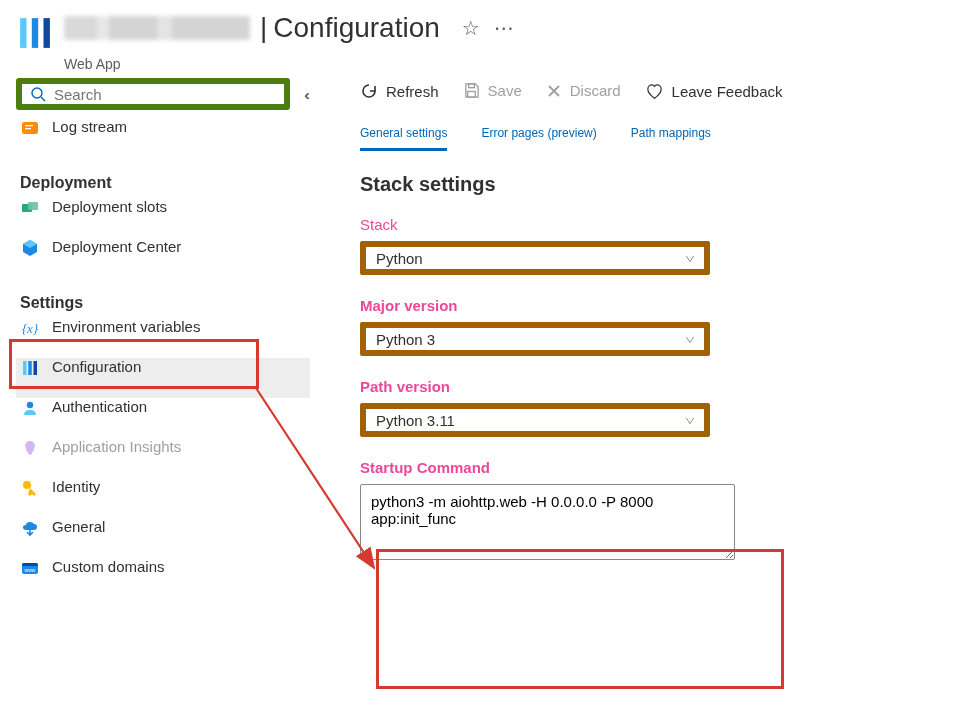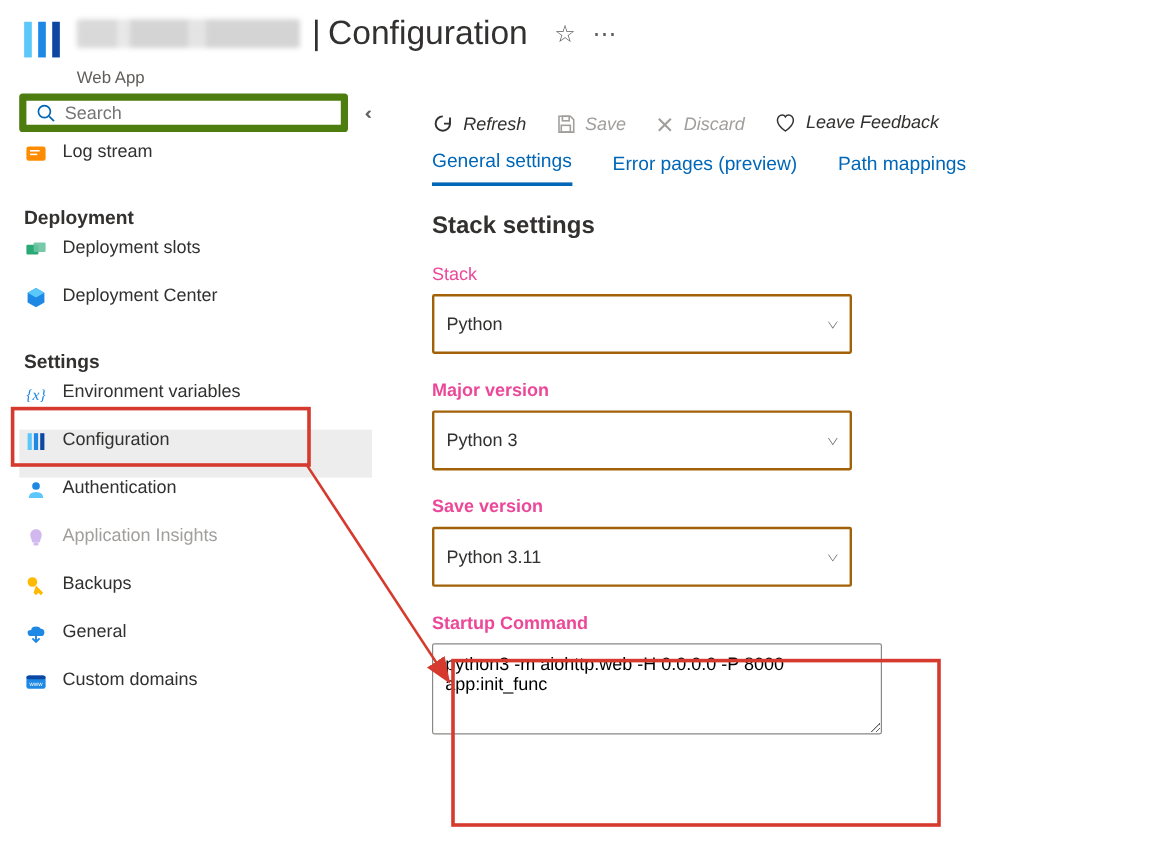--- a/index.html
+++ b/index.html
@@ -138,41 +138,39 @@
     position:relative;
   }
 
   
   .main {
     flex:1 1 auto;
     padding: 10px 18px 0 4px;
     position: relative;
   }
   .toolbar {
-    display:flex; align-items:flex-end;
+    display:flex; align-items:flex-start;
     height: 30px;
     gap: 24px;
     padding-left: 6px;
-    font-style: italic;
   }
   .tool-btn {
     display:flex; align-items:center;
     font-size:15px;
     cursor:pointer;
     gap:8px;
   }
   .tool-btn.disabled { color:#a19f9d; }
   .tool-btn svg { flex:0 0 auto; }
 
   .tabs {
     display:flex; gap:34px;
     margin-top: 14px;
     padding-left: 6px;
-    font-size:16px;
-    align-items:flex-end;
+    font-size:12px;
   }
   .tab { color:#0067b8; cursor:pointer; padding-bottom:8px; }
   .tab.active {
     border-bottom: 3px solid #0067b8;
     font-weight:400;
   }
 
   .content { padding: 14px 6px 0 6px; }
   h2.section {
     font-size:20px; font-weight:700;
@@ -180,22 +178,22 @@
   }
   .field { margin-bottom: 22px; }
   .field-label {
     font-size:15px; font-weight:400;
     margin-bottom: 8px;
     color:#ec4899;
   }
   .field-label.bold { font-weight:600; }
   .select-box {
     display:flex; align-items:center; justify-content:space-between;
-    width: 350px; height:50px;
-    border:2px solid #a16207;
+    width: 350px; height:34px;
+    border:6px solid #a16207;
     border-radius:2px;
     padding:0 10px;
     font-size:15px;
     background:#fff;
     cursor:pointer;
   }
   .select-box .chev {
     width:0;height:0;
     border-left:4px solid transparent;
     border-right:4px solid transparent;
@@ -341,21 +339,21 @@
           <span>Application Insights</span>
         </div>
 
         <div class="nav-item">
           <span class="nav-icon">
             <svg width="18" height="18" viewBox="0 0 18 18">
                 <circle cx="6" cy="6" r="4" fill="#ffb900"></circle>
                 <path d="M9 9 L15 15 L13 17 L11 15 L9 17 L7 15 Z" fill="#ffb900"></path>
               </svg>
           </span>
-          <span>Backups</span>
+          <span>Identity</span>
         </div>
 
         <div class="nav-item">
           <span class="nav-icon">
             <svg width="18" height="18" viewBox="0 0 18 18">
                 <path d="M5 6 Q5 3 9 3 Q12 3 13 5 Q16 5 16 8 Q16 11 13 11 L5 11 Q2 11 2 8 Q2 6 5 6 Z" fill="#1e88e5"></path>
                 <path d="M9 11 L9 16 M6 13 L9 16 L12 13" fill="none" stroke="#1e88e5" stroke-width="1.6"></path>
               </svg>
           </span>
           <span>General</span>
@@ -431,21 +429,21 @@
 
       <div class="field">
         <div class="field-label bold">Major version</div>
         <div class="select-box">
           <span>Python 3</span>
           <span class="chev"></span>
         </div>
       </div>
 
       <div class="field">
-        <div class="field-label bold">Save version</div>
+        <div class="field-label bold">Path version</div>
         <div class="select-box">
           <span>Python 3.11</span>
           <span class="chev"></span>
         </div>
       </div>
 
       <div class="field startup-box">
         <div class="field-label bold">Startup Command</div>
         <textarea id="startup-ta" style="">python3 -m aiohttp.web -H 0.0.0.0 -P 8000 app:init_func</textarea>
       </div>

